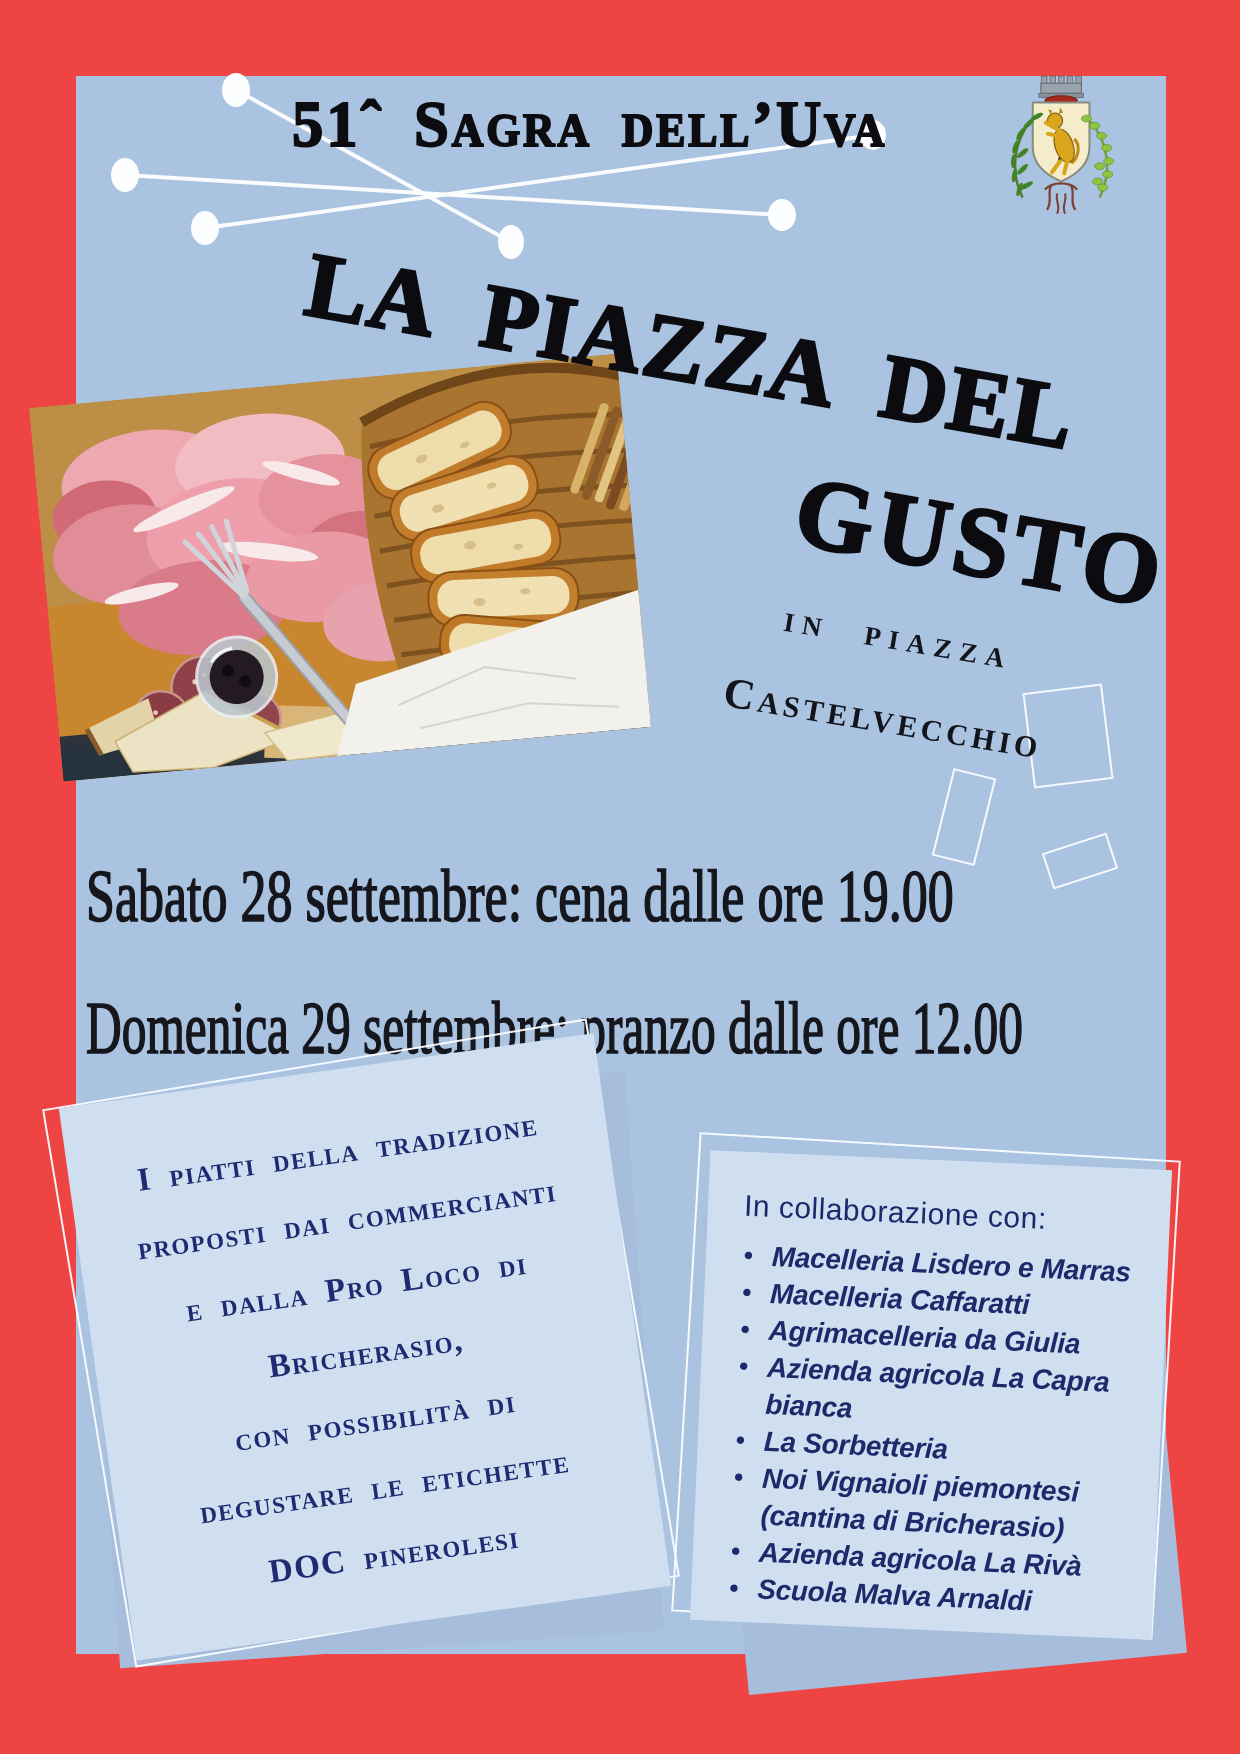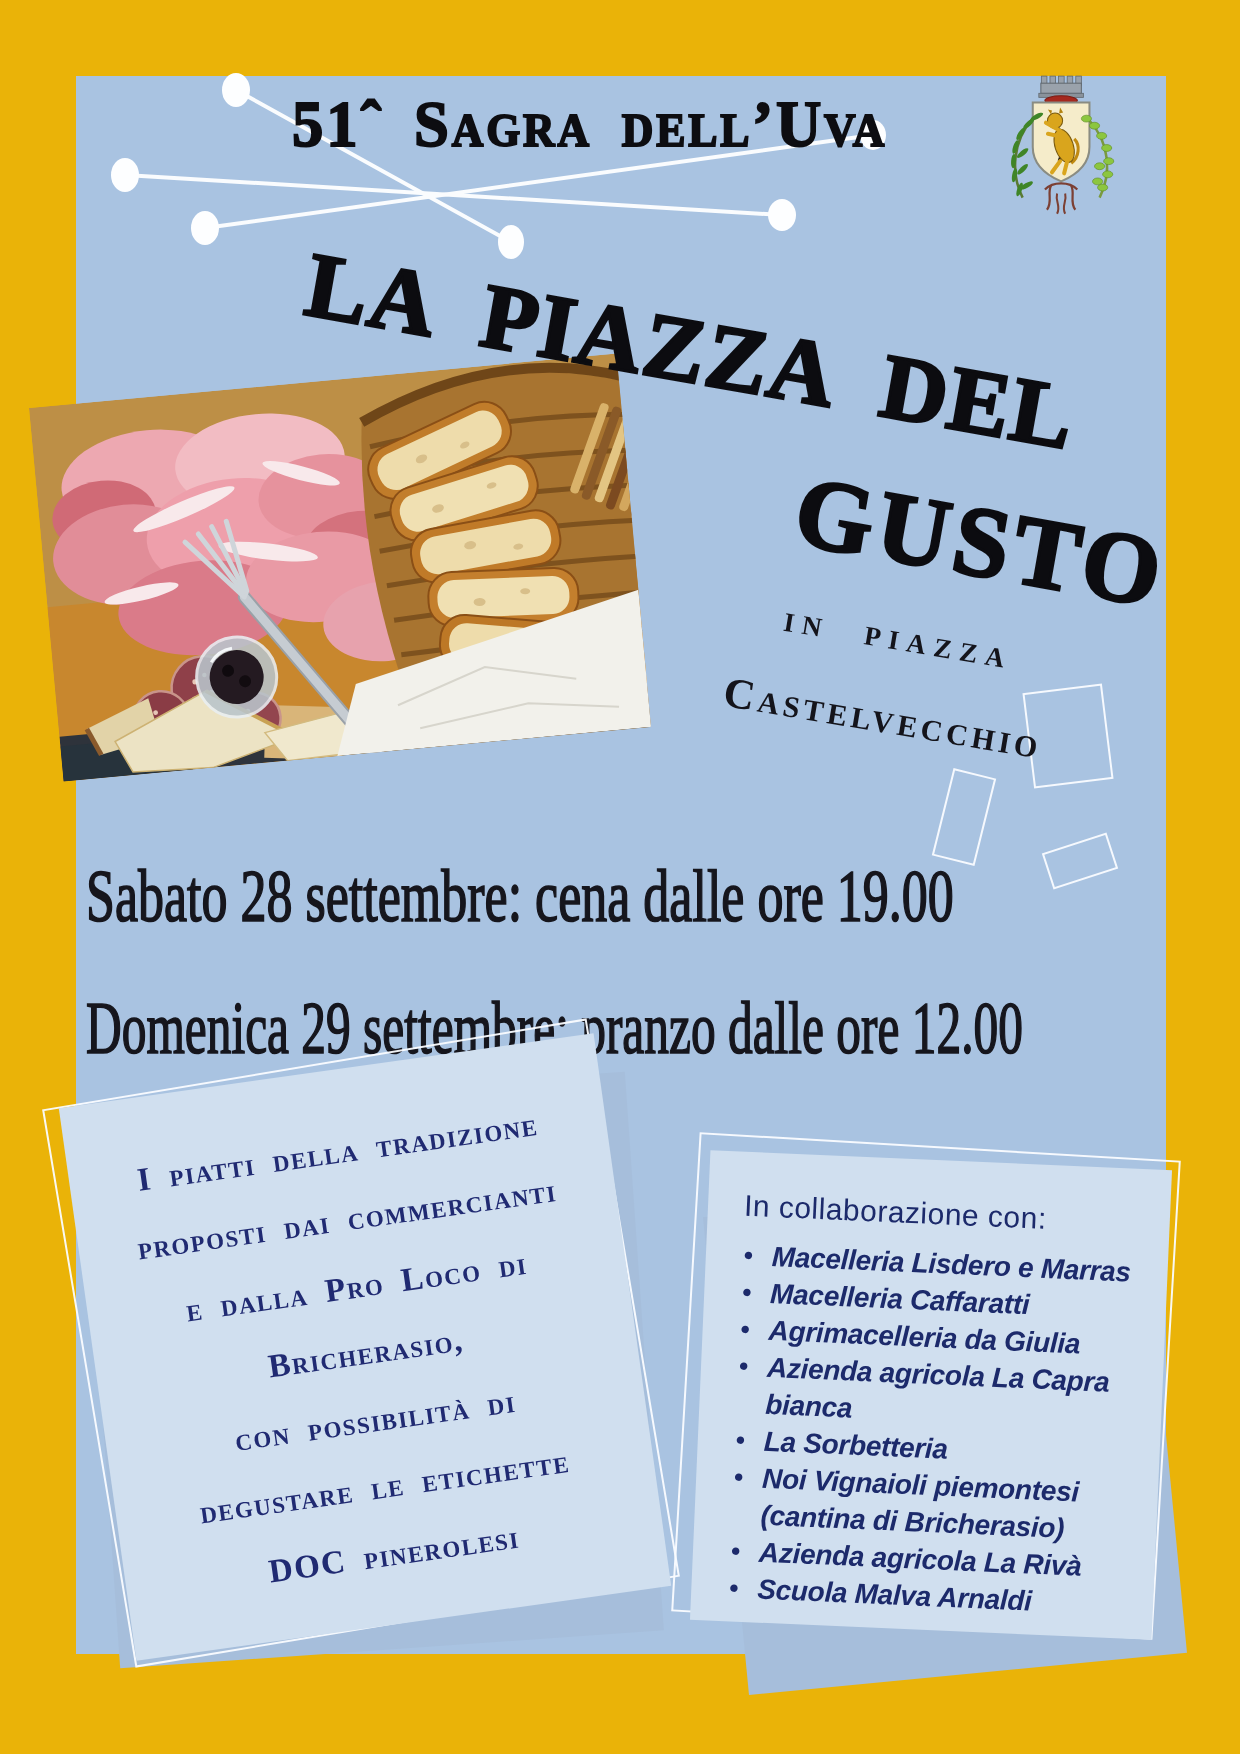--- a/index.html
+++ b/index.html
@@ -1,16 +1,16 @@
 <!DOCTYPE html>
 <html><head>
 <meta charset="utf-8">
 <style>
   html,body{margin:0;padding:0;background:#e8e8e8;}
-  .page{position:relative;width:1240px;height:1754px;background:#eab308;overflow:hidden;
+  .page{position:relative;width:1240px;height:1754px;background:#ef4444;overflow:hidden;
         font-family:"Liberation Serif",serif;}
   .bg{position:absolute;left:76px;top:76px;width:1090px;height:1578px;background:#a9c3e1;}
   .burst{position:absolute;left:0;top:0;width:1240px;height:500px;z-index:1;}
   .festival{position:absolute;left:292px;top:88px;z-index:3;color:#0d0d11;
             font:bold 66px/1.1 "Liberation Serif",serif;font-variant:small-caps;
             letter-spacing:3px;word-spacing:12px;-webkit-text-stroke:2px #0d0d11;
             transform:scaleX(.95);transform-origin:0 0;white-space:nowrap;}
   .crest{position:absolute;left:986px;top:68px;width:132px;height:160px;z-index:3;}
   .t1{position:absolute;left:316px;top:236px;z-index:3;color:#0c0c10;
       font:bold 92px/1.05 "Liberation Serif",serif;-webkit-text-stroke:3px #0c0c10;

